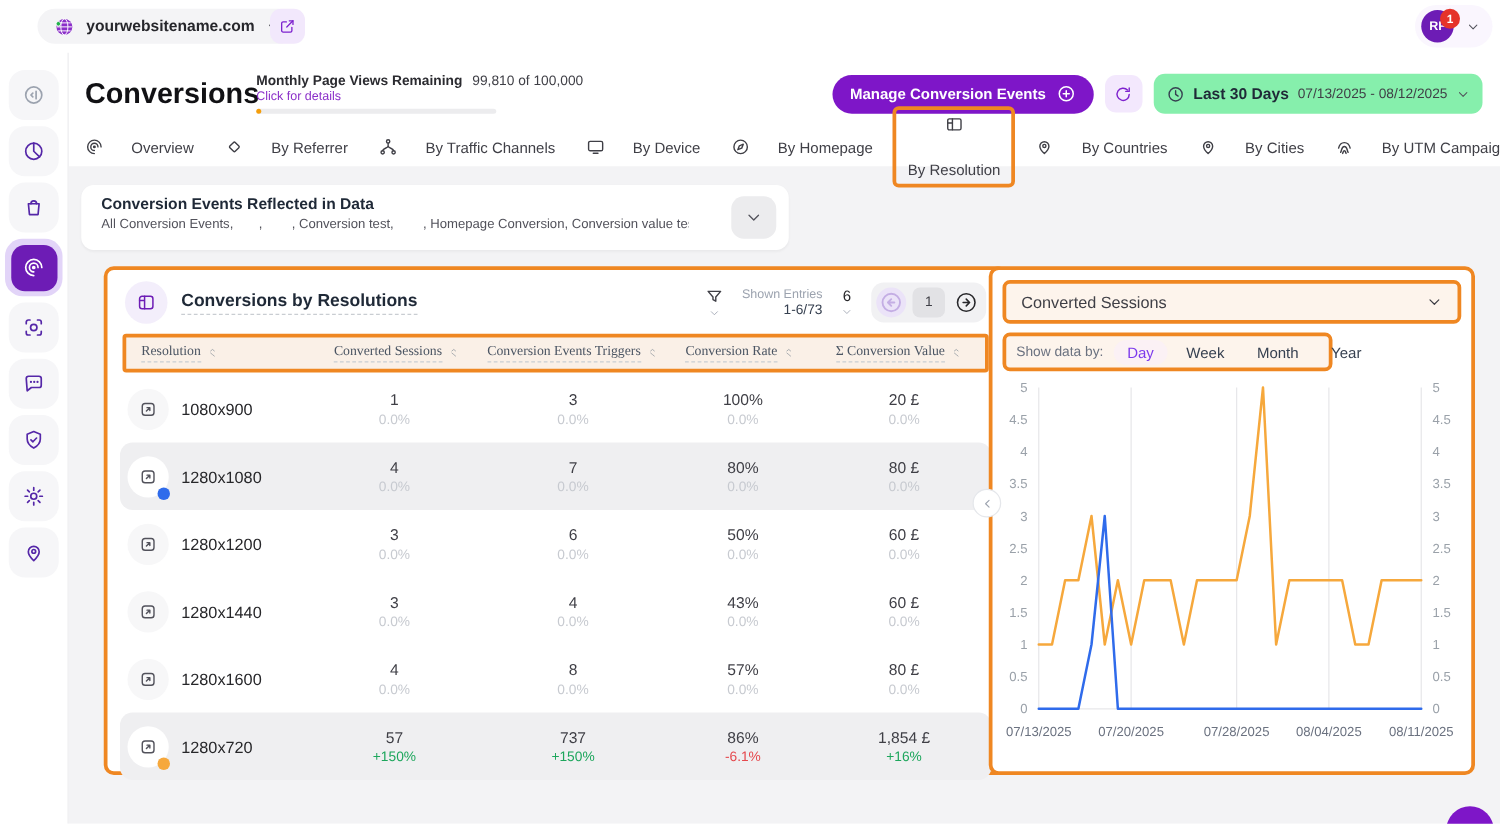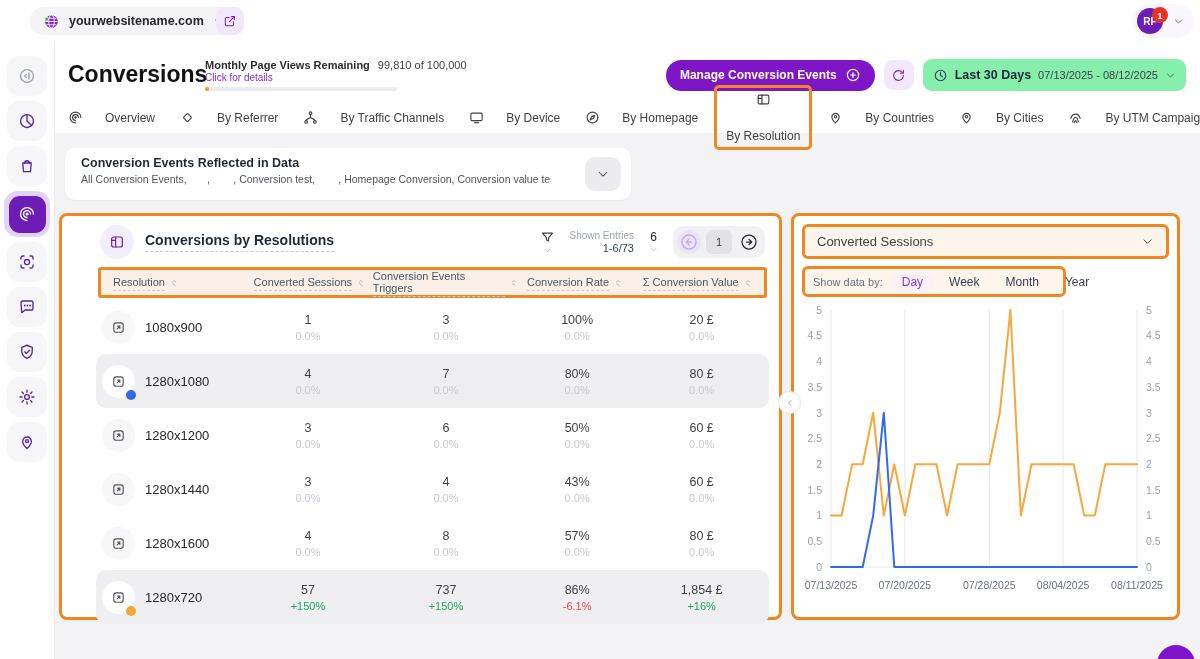--- a/index.html
+++ b/index.html
@@ -76,22 +76,22 @@
   .events-chev { position:absolute; right:10px; top:9px; width:36px; height:34px; border-radius:10px; background:#ececee;
     color:#52525b; display:flex; align-items:center; justify-content:center; cursor:pointer; }
   .events-chev .icon { width:14px; height:14px; }
 
   .panel-handle { position:absolute; left:723px; top:258px; width:23px; height:23px; border-radius:50%;
     background:#fff; border:1px solid #e5e7eb; color:#9ca3af; display:flex; align-items:center; justify-content:center;
     z-index:4; cursor:pointer; }
   .panel-handle .icon { width:12px; height:12px; }
 
   
-  .left-card { position:absolute; left:4px; top:80px; width:723px; height:407px; background:#fff;
-    border:3px solid #EF8722; border-radius:8px; z-index:3;padding-left:24px; }
+  .left-card { position:absolute; left:28px; top:80px; width:723px; height:407px; background:#fff;
+    border:3px solid #EF8722; border-radius:8px; z-index:3; }
   .card-head { display:flex; align-items:center; justify-content:space-between; padding:9px 14px 6px 14px; }
   .ct-left { display:flex; align-items:center; gap:11px; }
   .ct-icon { width:34px; height:34px; border-radius:50%; background:#F3EEFB; color:#6D1CB5;
     display:flex; align-items:center; justify-content:center; }
   .ct-icon .icon { width:16px; height:16px; }
   .card-title { font-size:14px; font-weight:600; color:#1f2937; border-bottom:1px dashed #c9cdd2; padding-bottom:3px; }
   .ct-controls { display:flex; align-items:center; gap:15px; }
   .stack { display:flex; flex-direction:column; align-items:center; gap:1px; cursor:pointer; }
   .stack .icon { width:15px; height:15px; color:#3f3f46; }
   .stack .chev { width:9px; height:9px; color:#9ca3af; }
@@ -104,21 +104,21 @@
     display:flex; align-items:center; justify-content:center; cursor:pointer; }
   .pg-page { width:26px; height:24px; border-radius:6px; background:#e2e2e5; color:#3f3f46; font-size:11px;
     display:flex; align-items:center; justify-content:center; cursor:pointer; }
   .pg-right { width:24px; height:24px; border-radius:50%; color:#27272a; display:flex; align-items:center; justify-content:center; cursor:pointer; }
   .pg-left .icon,.pg-right .icon { width:20px; height:20px; }
 
   .thead { margin:2px 12px 2px 12px; height:31px; border:3px solid #EF8722; border-radius:3px; background:#FAF0E7;
     display:grid; grid-template-columns:22% 19% 22% 17% 20%; align-items:center; }
   .th { display:flex; align-items:center; justify-content:center; gap:4px; font-size:11px; color:#4b5563; cursor:pointer; }
   .th-first { justify-content:flex-start; padding-left:12px; }
-  .th-label { border-bottom:1px dashed #c9cdd2; padding-bottom:2px; }
+  .th-label { border-bottom:1px dashed #c9cdd2; padding-bottom:2px;font-family:Liberation Serif, serif; }
   .sort { width:10px; height:12px; color:#9aa0a6; }
 
   .tbody { margin:2px 10px 0 10px; }
   .trow { height:54px; display:grid; grid-template-columns:22% 19% 22% 17% 20%; align-items:center; border-radius:10px; cursor:pointer; }
   .trow.sel { background:#efeff1; }
   .cell-res { display:flex; align-items:center; gap:10px; padding-left:6px; }
   .res-iconwrap { position:relative; width:33px; height:33px; border-radius:50%; background:#f7f7f8;
     display:flex; align-items:center; justify-content:center; color:#52525b; }
   .trow.sel .res-iconwrap { background:#fff; }
   .res-iconwrap .icon { width:15px; height:15px; }

